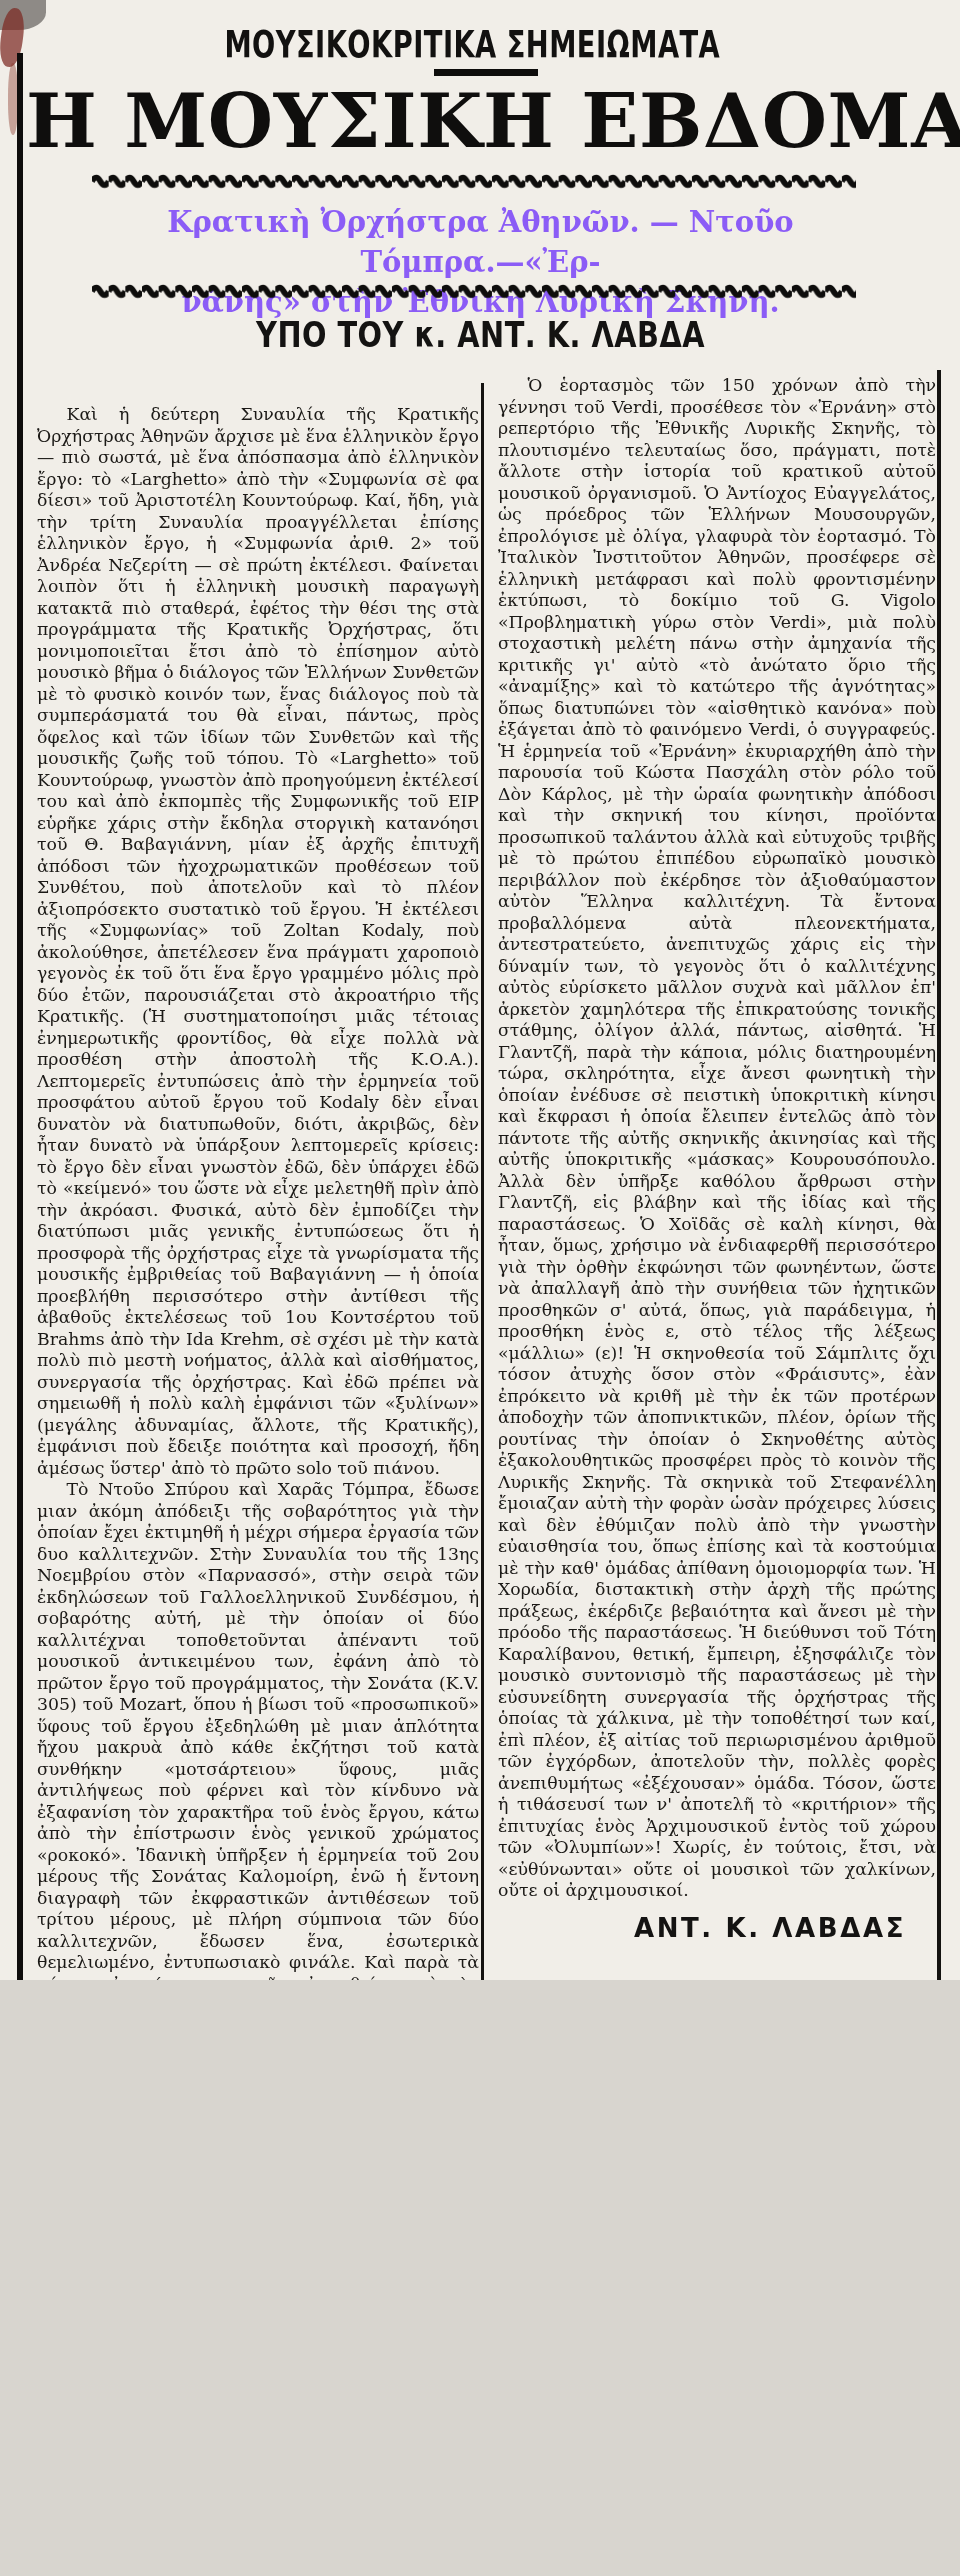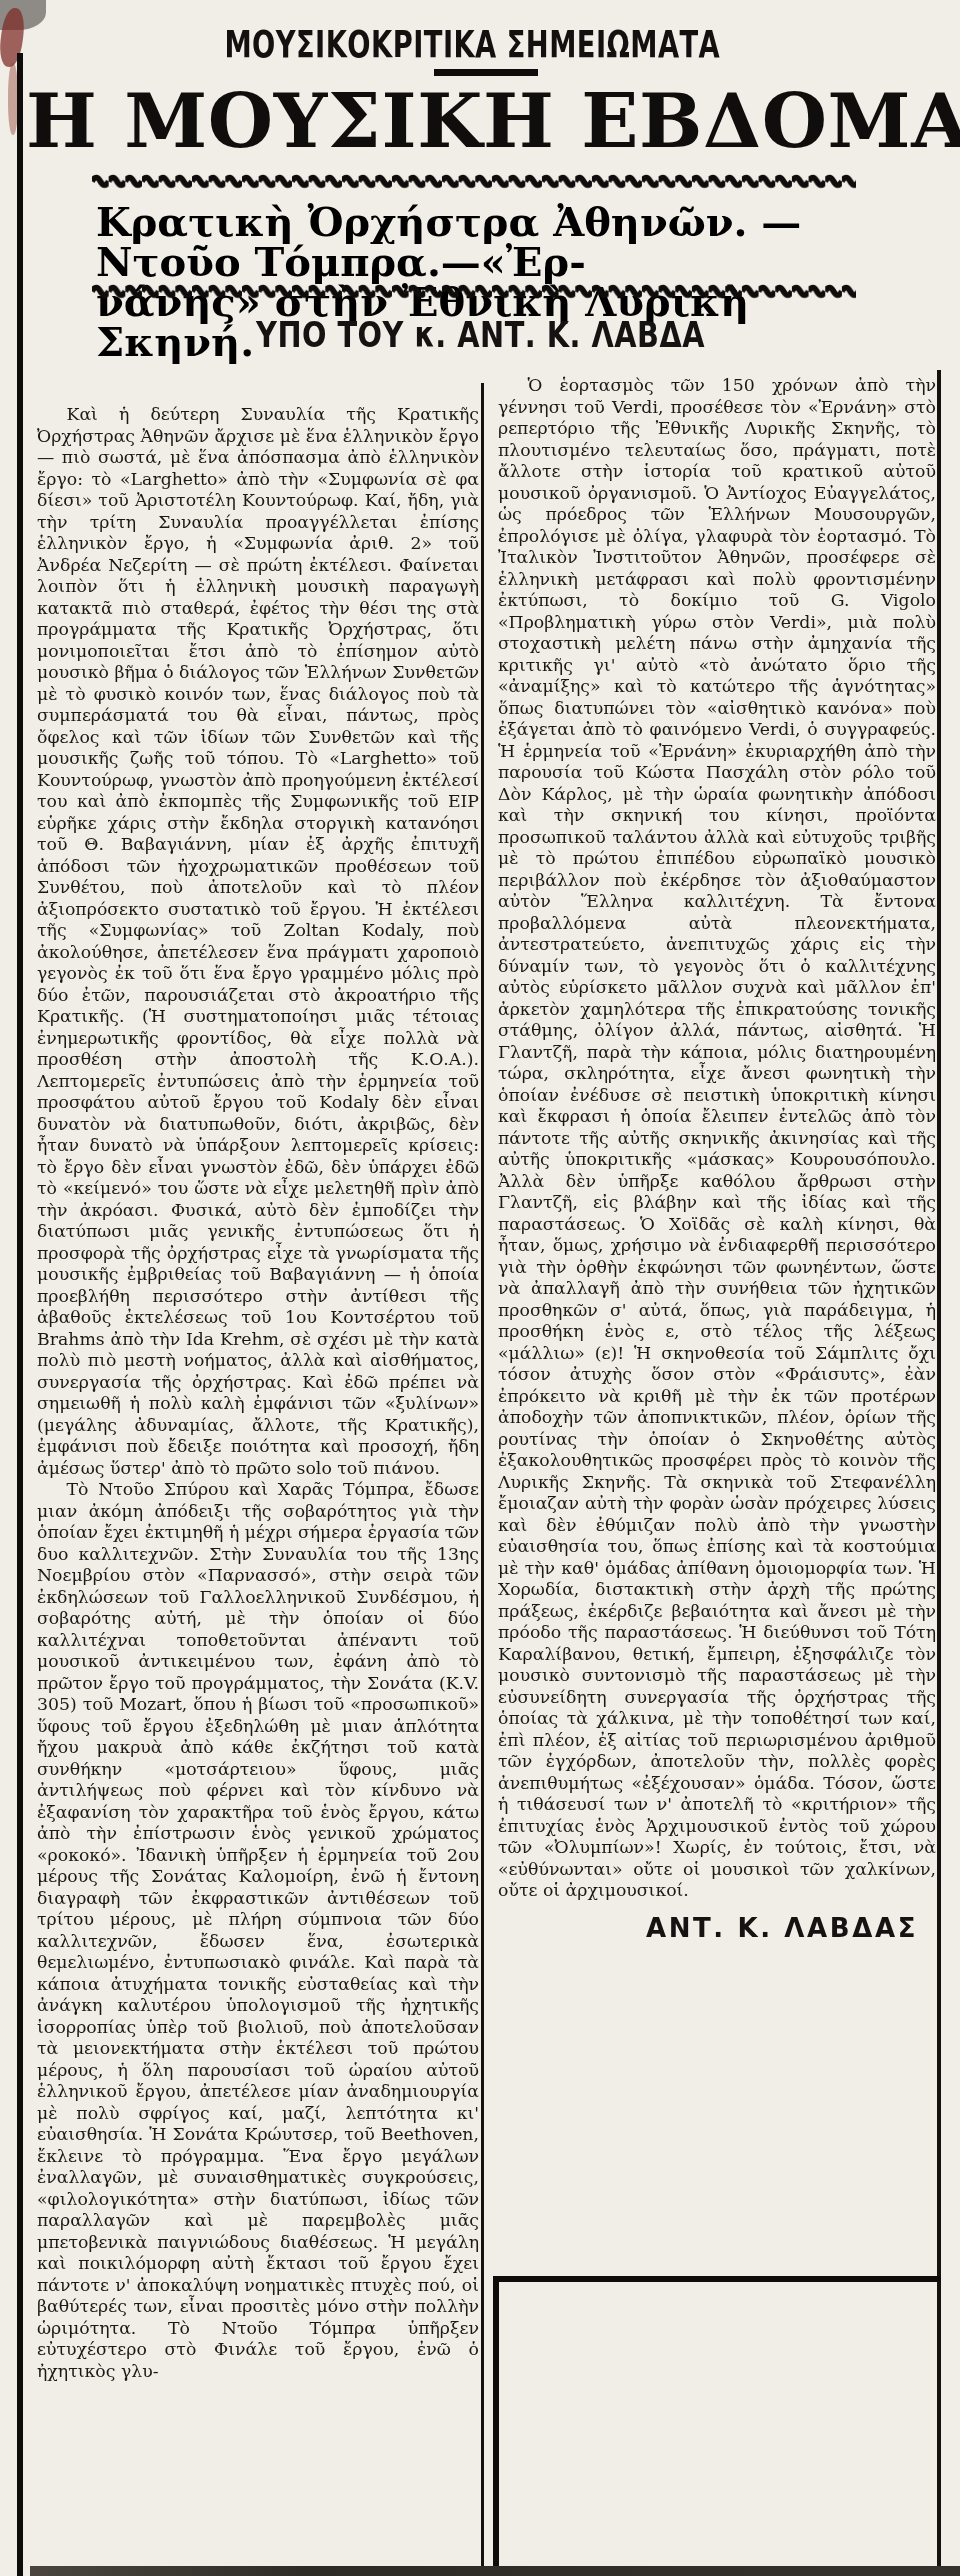--- a/index.html
+++ b/index.html
@@ -1,18 +1,18 @@
 <!DOCTYPE html>
 <html lang="el" style="font-size:10.3px"><head>
 <meta charset="utf-8">
 <style>
   html,body{margin:0;padding:0;}
   body{background:#d8d5cf;font-family:"DejaVu Serif", serif;}
   #page{
-    position:relative;width:961px;height:2576px;margin:0 auto;
+    position:relative;width:961px;height:1980px;margin:0 auto;
     background:#f1eee8;overflow:hidden;color:#181614;
   }
   
   .vline,.hline{position:absolute;background:#0e0d0c;}
   #border-left{left:16.7px;top:53px;width:6.4px;height:2523px;}
   #col-divider{left:481px;top:383px;width:3.2px;height:2193px;background:#141210;}
   #border-right{left:937px;top:370px;width:3.8px;height:2206px;background:#141210;}
   #nextbox-top{left:493px;top:2276px;width:448px;height:5.8px;}
   #nextbox-left{left:493px;top:2276px;width:5.8px;height:300px;}
   #bottom-edge{position:absolute;left:29.5px;top:2566px;width:931px;height:10.3px;
@@ -35,43 +35,43 @@
   #page-title{
     position:absolute;left:26px;top:82px;width:910px;height:83px;
     text-align:center;font-family:"DejaVu Serif", serif;font-weight:bold;
     font-size:75px;line-height:78px;letter-spacing:0.6px;color:#0f0e0d;white-space:nowrap;
   }
   .wavy{position:absolute;left:92px;width:764px;height:16.7px;}
   #wavy-1{top:173px;}
   #wavy-2{top:283px;}
   #subtitle{
     position:absolute;left:96px;top:202px;width:769px;
-    font-weight:bold;font-size:40px;line-height:40px;
-    white-space:pre-line;color:#000000;
+    text-align:center;font-weight:bold;font-size:29px;line-height:40px;
+    white-space:pre-line;color:#8b5cf6;
   }
   #byline{
     position:absolute;left:244px;top:312px;width:474px;height:45px;
     display:flex;justify-content:center;align-items:center;
   }
   #byline span{
     font-family:"DejaVu Sans", sans-serif;font-weight:bold;font-size:36px;
     white-space:nowrap;transform:scaleX(.8);letter-spacing:0.6px;color:#141312;
   }
   
   .col{
     position:absolute;text-align:justify;
     font-size:17.3px;line-height:21.5px;color:#1b1916;
     font-family:"DejaVu Serif", serif;
   }
   #col-left{left:37px;top:404px;width:442px;height:2166px;}
   #col-right{left:498px;top:375px;width:438px;}
   .col p{margin:0;}
   .col p.indent{text-indent:29.5px;}
   #signature{
-    margin-top:16.7px;text-align:right;padding-right:18px;
+    margin-top:16.7px;text-align:right;padding-right:30px;
     font-family:"DejaVu Sans", sans-serif;font-weight:bold;font-size:26px;letter-spacing:2.6px;color:#141312;
   }
 </style>
 </head>
 <body>
 
 <div id="page">
 
   <div class="smudge" id="smudge-corner"></div>
   <div class="smudge" id="smudge-red-1"></div>

